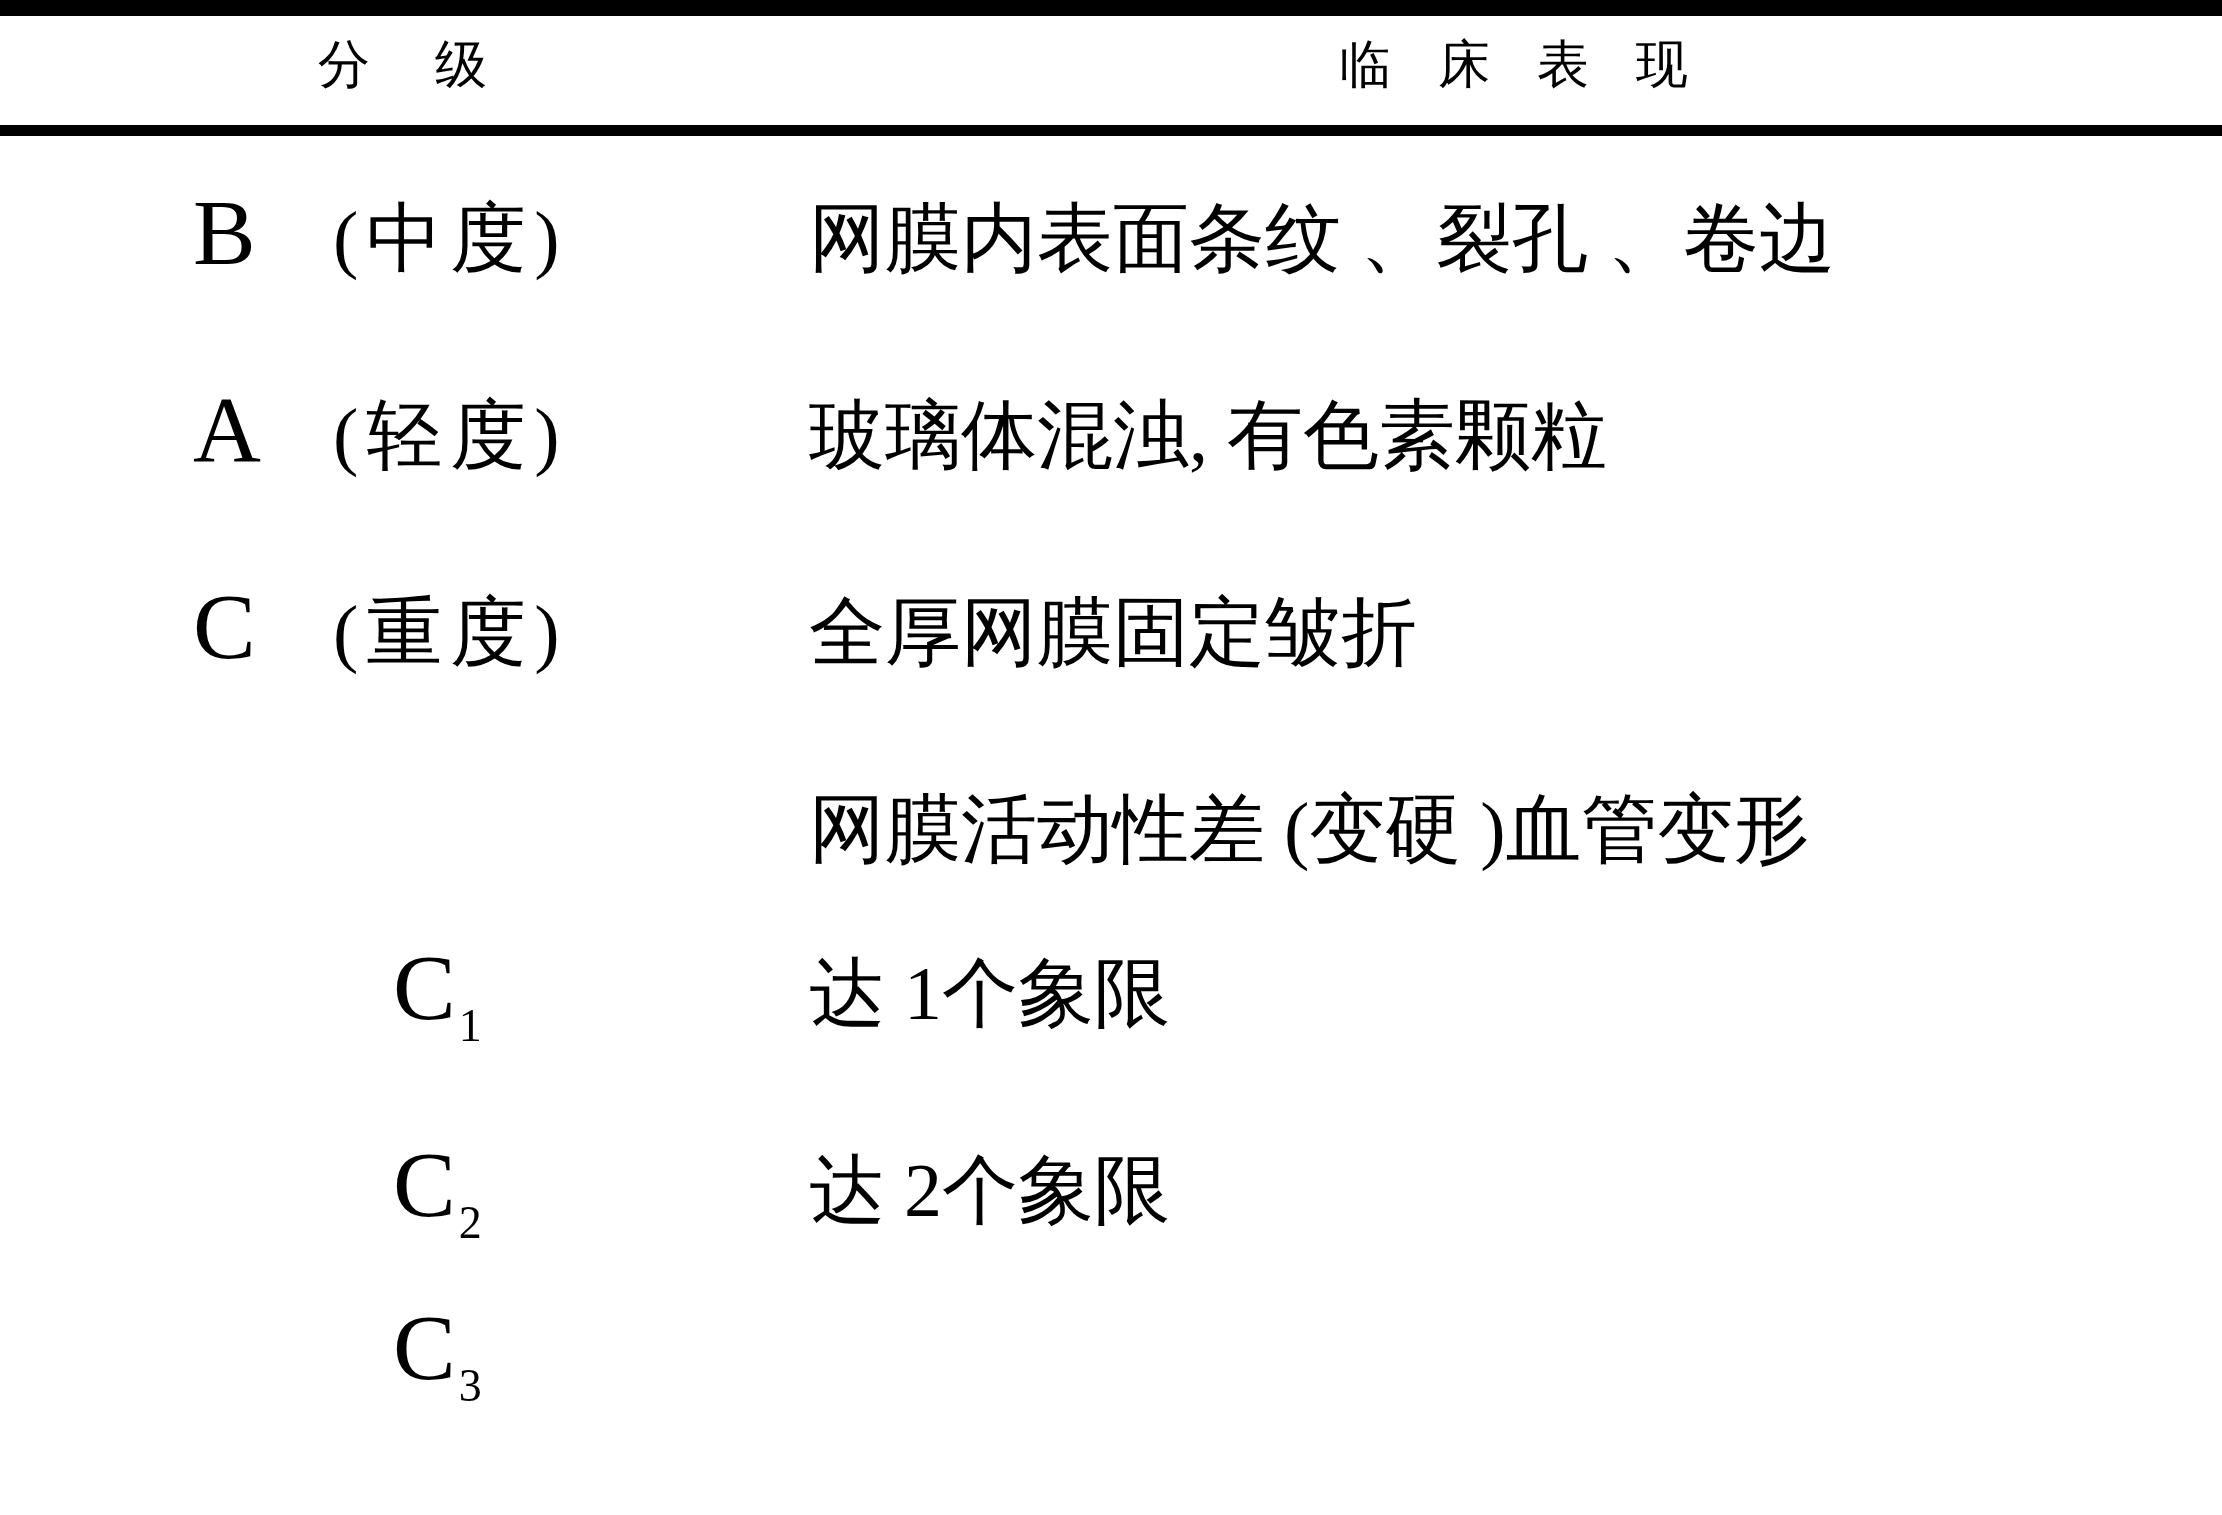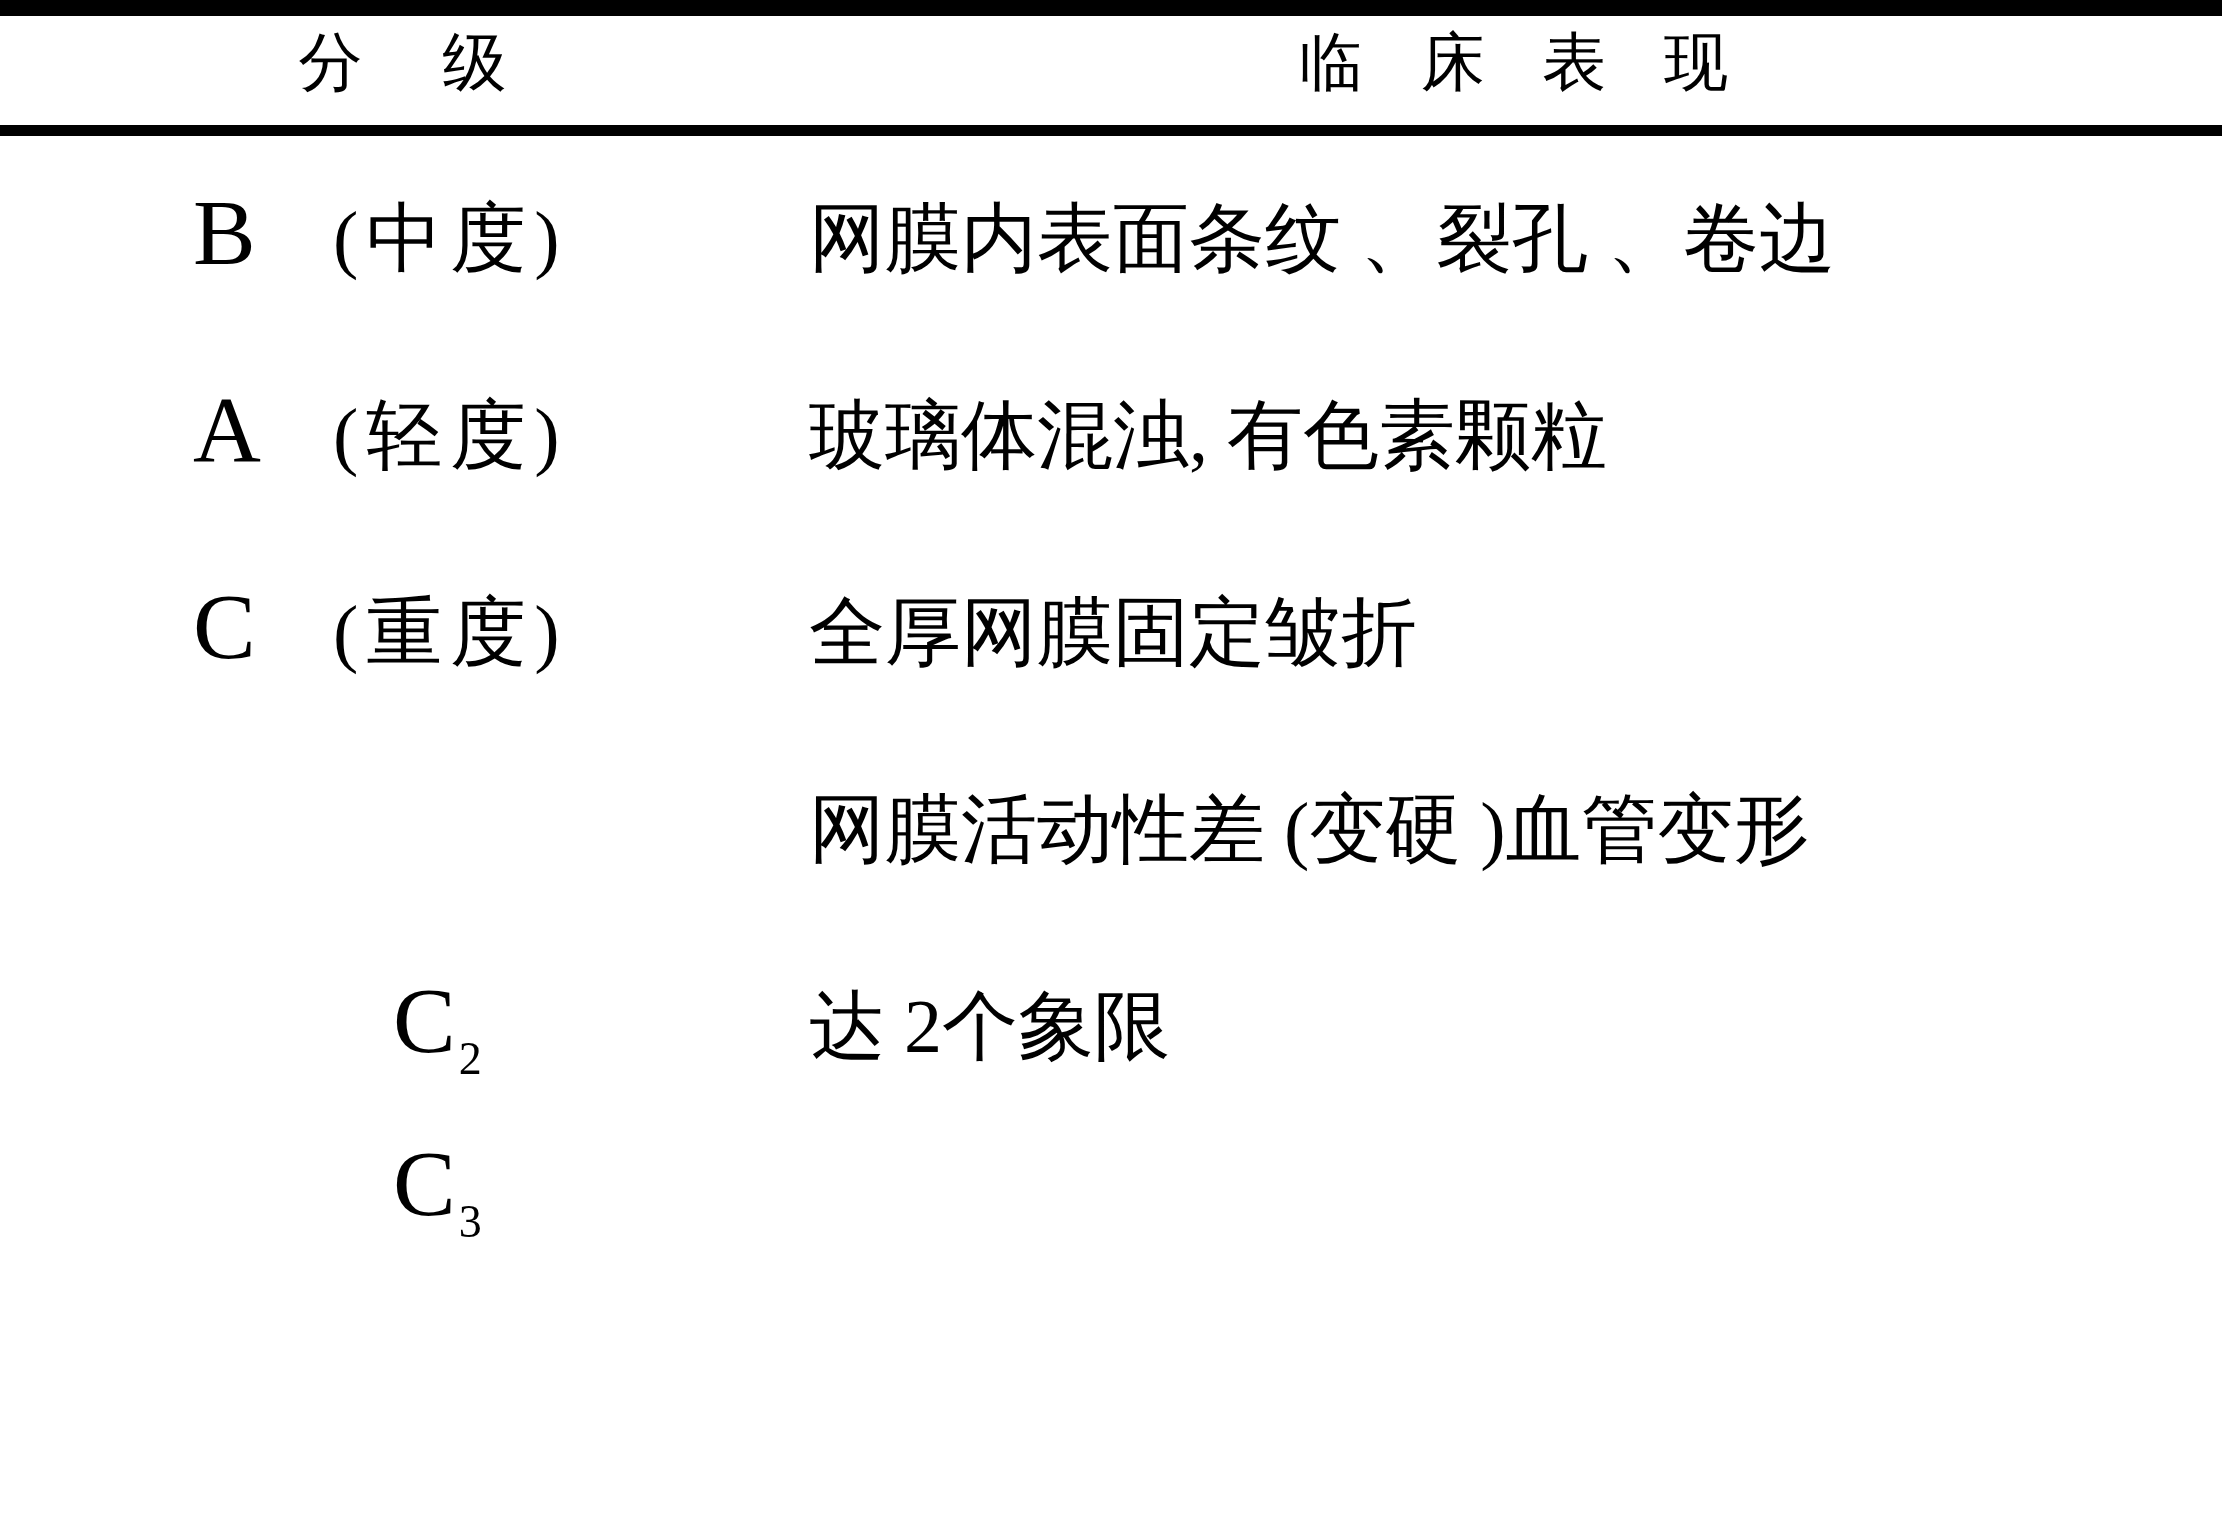--- a/index.html
+++ b/index.html
@@ -20,21 +20,21 @@
 
   .header-row {
     height: 109px;
     flex: none;
     display: flex;
     align-items: center;
   }
   .hcell { text-align: center; line-height: 109px; }
   .hcell.grade { width: 805px; flex: none; }
   .hcell.clinical { flex: 1; }
-  .hlabel { font-size: 64px; white-space: nowrap; }
+  .hlabel { font-size: 52px; white-space: nowrap; }
   .h-grade    { letter-spacing: 1.25em; margin-right: -1.25em; }
   .h-clinical { letter-spacing: 0.9em;  margin-right: -0.9em; }
 
   .rows { flex: 1; display: flex; flex-direction: column; }
   .row { flex: 1; display: flex; align-items: baseline; }
 
   .cell-grade {
     width: 805px; flex: none;
     white-space: nowrap;
     line-height: 124px;
@@ -97,20 +97,26 @@
       <div class="cell-clinical"><span>全厚网膜固定皱折</span><span class="csup"></span></div>
     </div>
 
     <div class="row r-cont">
       <div class="cell-grade">
         <span class="qualifier"></span>
       </div>
       <div class="cell-clinical"><span>网膜活动性差 (变硬 )血管变形</span><span class="csup"></span></div>
     </div>
 
+    <div class="row r-sub">
+      <div class="cell-grade">
+        <span class="letter"><span>C</span><sub class="subdigit">1</sub></span><span class="qualifier"></span>
+      </div>
+      <div class="cell-clinical"><span>达 1个象限</span><span class="csup"></span></div>
+    </div>
 
     <div class="row r-sub">
       <div class="cell-grade">
         <span class="letter"><span>C</span><sub class="subdigit">2</sub></span><span class="qualifier"></span>
       </div>
       <div class="cell-clinical"><span>达 2个象限</span><span class="csup"></span></div>
     </div>
 
     <div class="row r-sub">
       <div class="cell-grade">

